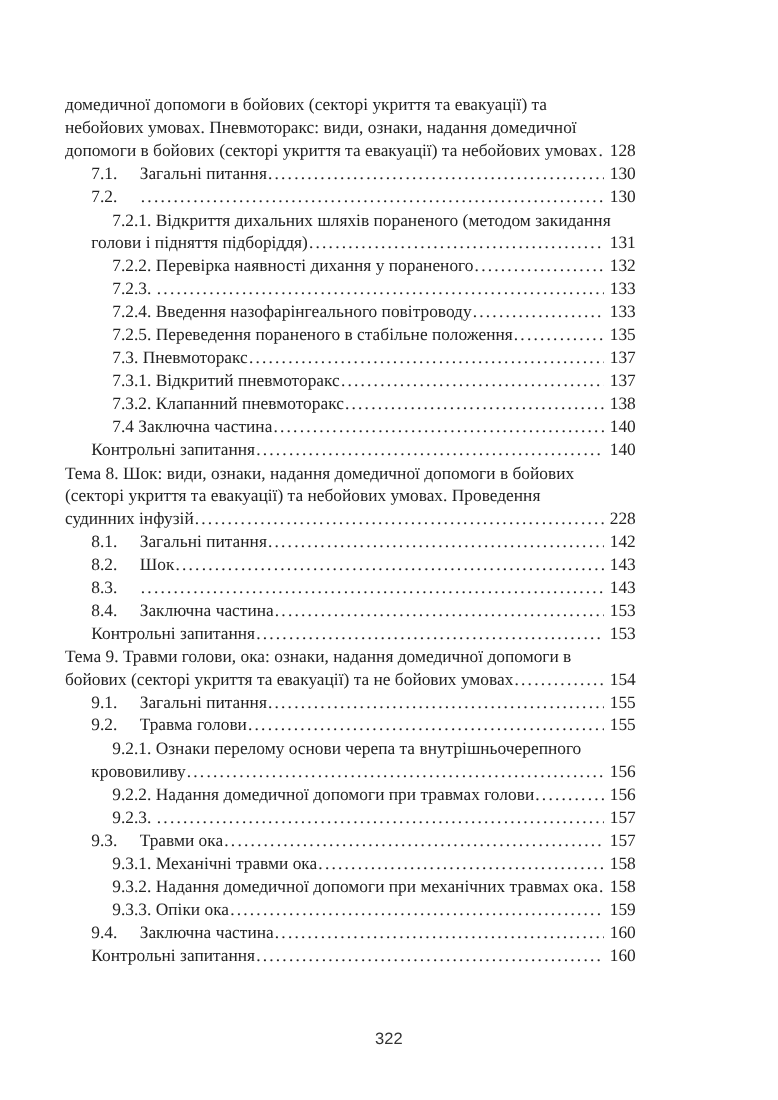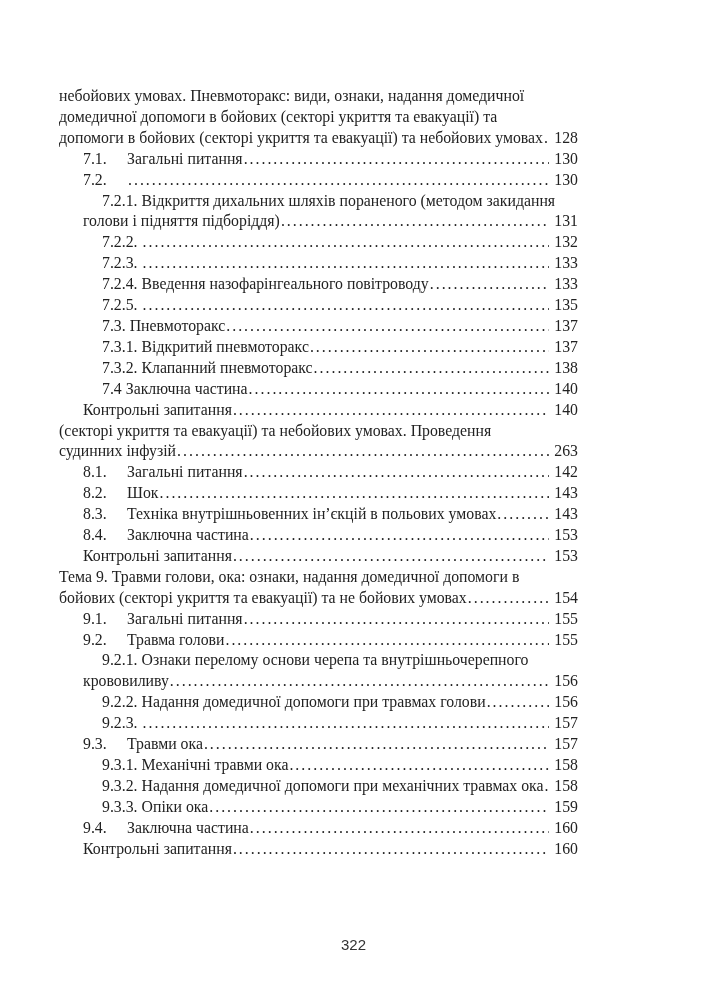--- a/index.html
+++ b/index.html
@@ -59,24 +59,24 @@
     font-size: 15px;
     color: #333333;
   }
 </style>
 </head>
 <body>
 
 <div class="page">
   <div class="toc">
       <div class="line ind0">
+        <span class="txt">домедичної допомоги в бойових (секторі укриття та евакуації) та</span>
+      </div>
+      <div class="line ind0">
         <span class="txt">небойових умовах. Пневмоторакс: види, ознаки, надання домедичної</span>
-      </div>
-      <div class="line ind0">
-        <span class="txt">домедичної допомоги в бойових (секторі укриття та евакуації) та</span>
       </div>
       <div class="line ind0">
         <span class="txt">допомоги в бойових (секторі укриття та евакуації) та небойових умовах</span>
         <span class="dots">................................................................................................................................................................</span>
         <span class="pg">128</span>
       </div>
       <div class="line ind1">
         <span class="num tab">7.1.</span>
         <span class="txt">Загальні питання</span>
         <span class="dots">................................................................................................................................................................</span>
@@ -91,36 +91,38 @@
         <span class="num plain">7.2.1.</span>
         <span class="txt">Відкриття дихальних шляхів пораненого (методом закидання</span>
       </div>
       <div class="line ind1">
         <span class="txt">голови і підняття підборіддя)</span>
         <span class="dots">................................................................................................................................................................</span>
         <span class="pg">131</span>
       </div>
       <div class="line ind1">
         <span class="num plain">7.2.2.</span>
+        <span class="txt">Перевірка наявності дихання у пораненого</span>
         <span class="dots">................................................................................................................................................................</span>
         <span class="pg">132</span>
       </div>
       <div class="line ind1">
         <span class="num plain">7.2.3.</span>
         <span class="dots">................................................................................................................................................................</span>
         <span class="pg">133</span>
       </div>
       <div class="line ind1">
         <span class="num plain">7.2.4.</span>
         <span class="txt">Введення назофарінгеального повітроводу</span>
         <span class="dots">................................................................................................................................................................</span>
         <span class="pg">133</span>
       </div>
       <div class="line ind1">
         <span class="num plain">7.2.5.</span>
+        <span class="txt">Переведення пораненого в стабільне положення</span>
         <span class="dots">................................................................................................................................................................</span>
         <span class="pg">135</span>
       </div>
       <div class="line ind1">
         <span class="num plain">7.3.</span>
         <span class="txt">Пневмоторакс</span>
         <span class="dots">................................................................................................................................................................</span>
         <span class="pg">137</span>
       </div>
       <div class="line ind1">
@@ -140,42 +142,44 @@
         <span class="txt">Заключна частина</span>
         <span class="dots">................................................................................................................................................................</span>
         <span class="pg">140</span>
       </div>
       <div class="line ind1">
         <span class="txt">Контрольні запитання</span>
         <span class="dots">................................................................................................................................................................</span>
         <span class="pg">140</span>
       </div>
       <div class="line ind0">
+        <span class="txt">Тема 8. Шок: види, ознаки, надання домедичної допомоги в бойових</span>
+      </div>
+      <div class="line ind0">
         <span class="txt">(секторі укриття та евакуації) та небойових умовах. Проведення</span>
       </div>
       <div class="line ind0">
         <span class="txt">судинних інфузій</span>
         <span class="dots">................................................................................................................................................................</span>
-        <span class="pg">263</span>
+        <span class="pg">228</span>
       </div>
       <div class="line ind1">
         <span class="num tab">8.1.</span>
         <span class="txt">Загальні питання</span>
         <span class="dots">................................................................................................................................................................</span>
         <span class="pg">142</span>
       </div>
       <div class="line ind1">
         <span class="num tab">8.2.</span>
         <span class="txt">Шок</span>
         <span class="dots">................................................................................................................................................................</span>
         <span class="pg">143</span>
       </div>
       <div class="line ind1">
         <span class="num tab">8.3.</span>
-        <span class="txt">Техніка внутрішньовенних ін’єкцій в польових умовах</span>
         <span class="dots">................................................................................................................................................................</span>
         <span class="pg">143</span>
       </div>
       <div class="line ind1">
         <span class="num tab">8.4.</span>
         <span class="txt">Заключна частина</span>
         <span class="dots">................................................................................................................................................................</span>
         <span class="pg">153</span>
       </div>
       <div class="line ind1">

